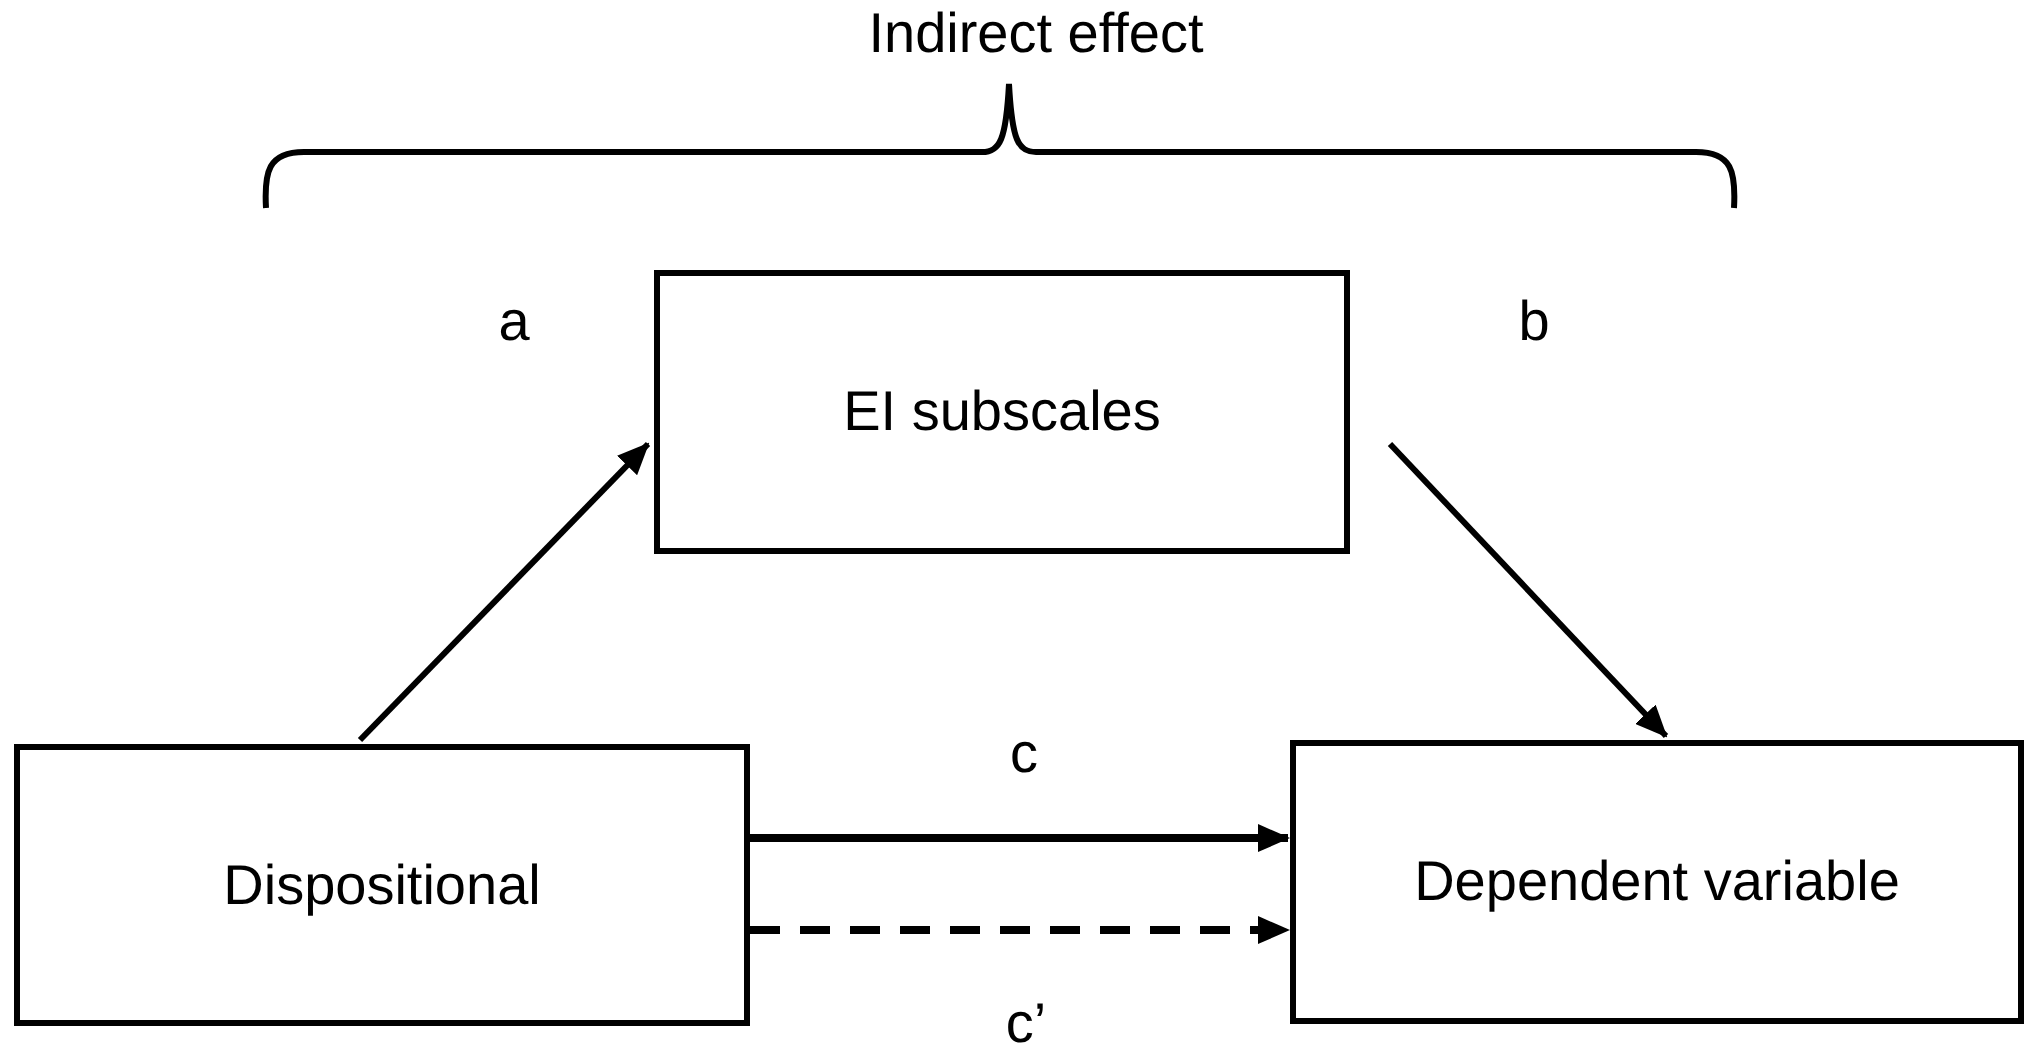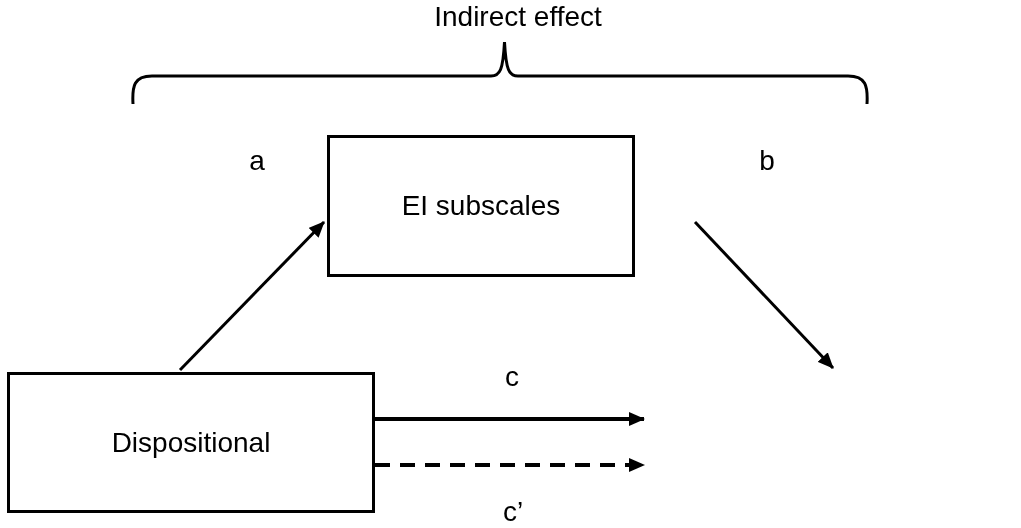--- a/index.html
+++ b/index.html
@@ -40,21 +40,21 @@
     position: absolute;
     border: 3px solid var(--line-color);
     background: var(--bg-color);
     display: flex;
     align-items: center;
     justify-content: center;
     text-align: center;
     font-size: 28px;
     line-height: 1.18;
   }
-  .box-mediator   { left: 327px; top: 135px; width: 308px; height: 142px; }
+  .box-mediator   { left: 327px; top: 135px; width: 348px; height: 142px; }
   .box-independent{ left: 7px;   top: 372px; width: 368px; height: 141px; padding-top: 0; align-items: center; }
   .box-dependent  { left: 645px; top: 370px; width: 367px; height: 142px; }
   .box-label span { display: block; }
   .float-label {
     position: absolute;
     font-size: 28px;
     transform: translate(-50%, -50%);
     white-space: nowrap;
   }
   .lbl-title   { left: 518px; top: 17px; }
@@ -99,14 +99,17 @@
   <div class="node-box box-mediator">
     <div class="box-label">EI subscales</div>
   </div>
 
   <div class="node-box box-independent">
     <div class="box-label">
       <span>Dispositional</span>
     </div>
   </div>
 
+  <div class="node-box box-dependent">
+    <div class="box-label">Dependent variable</div>
+  </div>
 
 </div>
 
 </body></html>

